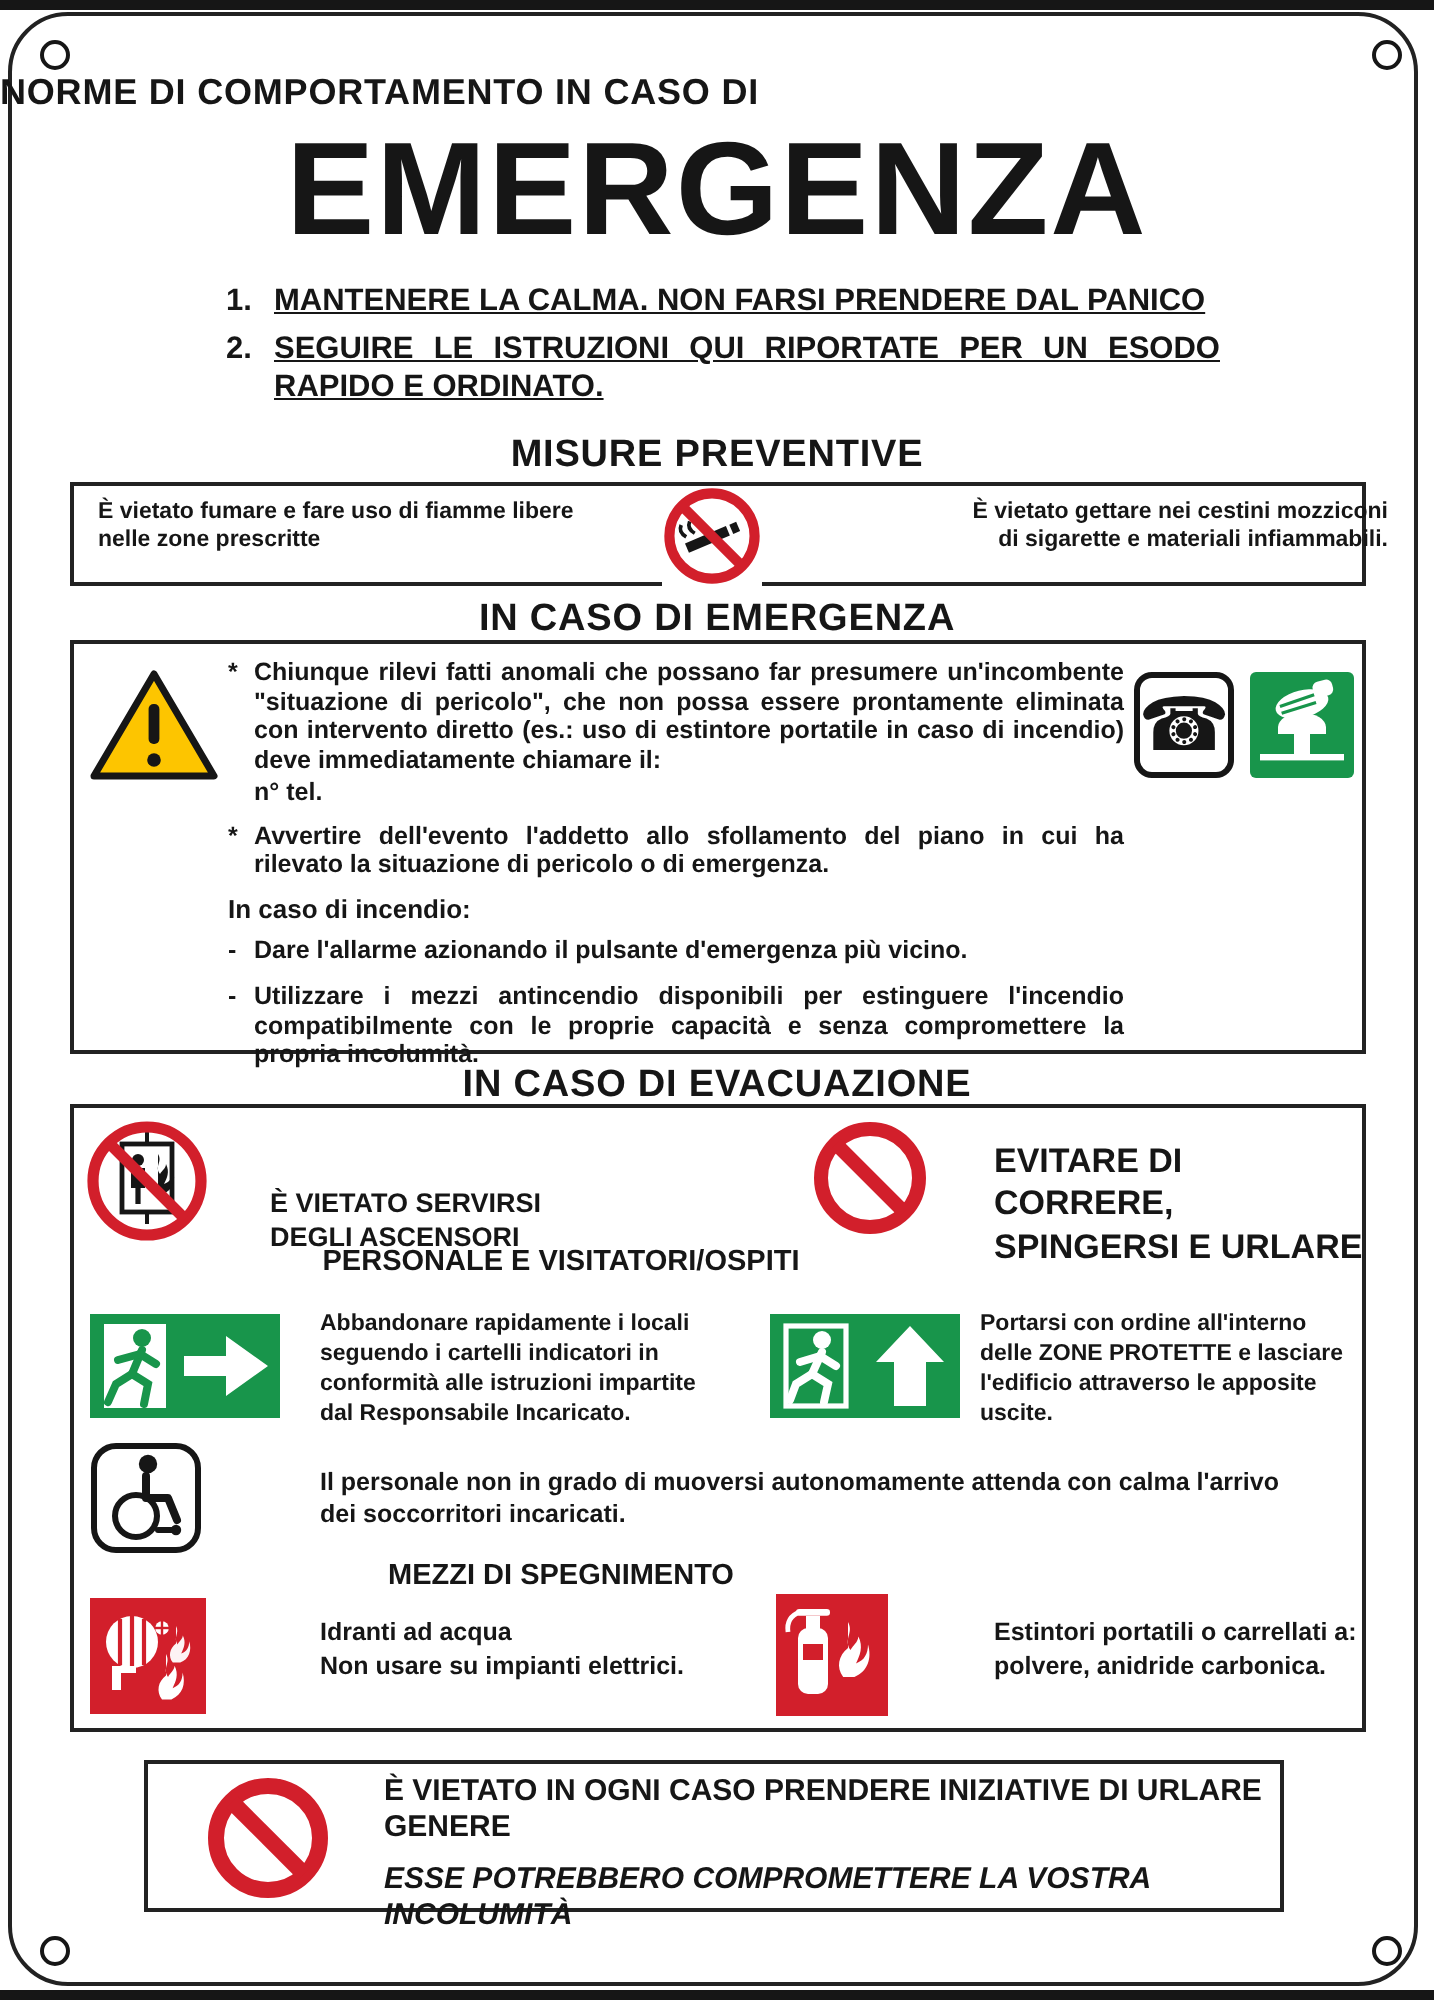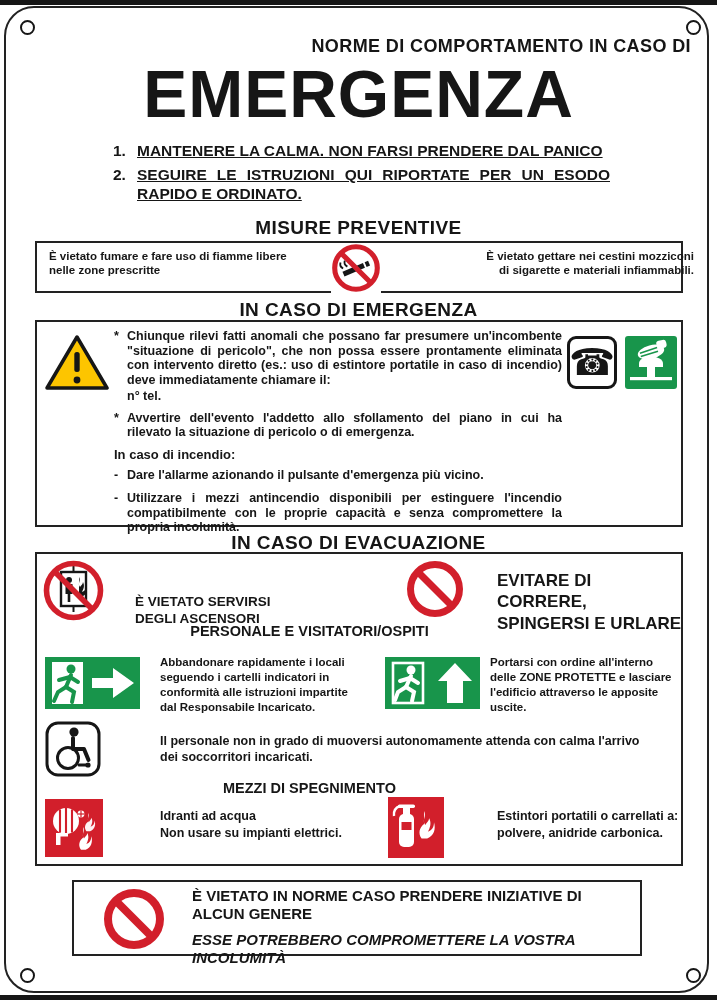--- a/index.html
+++ b/index.html
@@ -16,24 +16,24 @@
   }
   .screw{
     position:absolute;width:11px;height:11px;border:2px solid #161616;
     border-radius:50%;background:#fff;box-sizing:content-box;
   }
   .sec-head{
     position:absolute;left:0;width:717px;text-align:center;
     font-size:19px;letter-spacing:.4px;
   }
   .sub-head{
-    position:absolute;left:49px;width:521px;text-align:center;font-size:14.5px;
+    position:absolute;left:20px;width:521px;text-align:center;font-size:14.5px;
   }
   .frame{position:absolute;border:2px solid #222;box-sizing:border-box;background:#fff;}
-  .kicker{position:absolute;left:0;top:36px;width:691px;text-align:right;font-size:18px;letter-spacing:.4px;}
+  .kicker{position:absolute;left:0;top:36px;width:691px;text-align:left;font-size:18px;letter-spacing:.4px;}
   .big-title{position:absolute;left:0;top:60px;width:717px;text-align:center;font-size:66px;letter-spacing:1px;line-height:1.05;}
   .rules{position:absolute;left:113px;top:142px;width:497px;font-size:15.5px;line-height:1.22;}
   .rule{display:flex;margin-bottom:5px;}
   .rule .num{flex:0 0 24px;}
   .rule .rtext{flex:1;text-align:justify;text-decoration:underline;}
   .body-sm{font-size:11.5px;line-height:1.25;}
   .body-md{font-size:12.5px;line-height:1.18;}
   .bullet{display:flex;margin-top:0;}
   .bullet .mark{flex:0 0 13px;font-size:12.5px;}
   .bullet .btext{flex:1;text-align:justify;font-size:12.5px;line-height:1.16;}
@@ -255,15 +255,15 @@
 <div class="abs body-md" style="left:497px;top:808px;width:190px;line-height:1.35;">Estintori portatili o carrellati a: polvere, anidride carbonica.</div>
 
 <div class="frame" style="left:72px;top:880px;width:570px;height:76px;"></div>
 <div class="abs" style="left:103px;top:888px;">
   <svg width="62" height="62" viewBox="0 0 62 62">
     <circle cx="31" cy="31" r="26" fill="none" stroke="#d21f2b" stroke-width="8"></circle>
     <line x1="13" y1="13" x2="49" y2="49" stroke="#d21f2b" stroke-width="8"></line>
   </svg>
 </div>
 <div class="abs" style="left:192px;top:887px;width:440px;font-size:15px;line-height:1.22;">
-  <div>È VIETATO IN NORME CASO PRENDERE INIZIATIVE DI ALCUN GENERE</div>
+  <div>È VIETATO IN OGNI CASO PRENDERE INIZIATIVE DI URLARE GENERE</div>
   <div style="margin-top:7px;font-style:italic;">ESSE POTREBBERO COMPROMETTERE LA VOSTRA INCOLUMITÀ</div>
 </div>
 
 </body></html>

